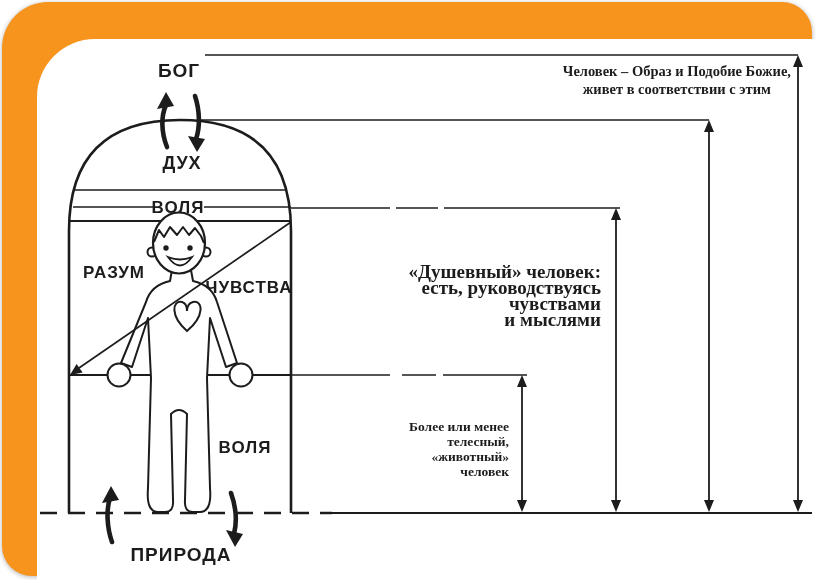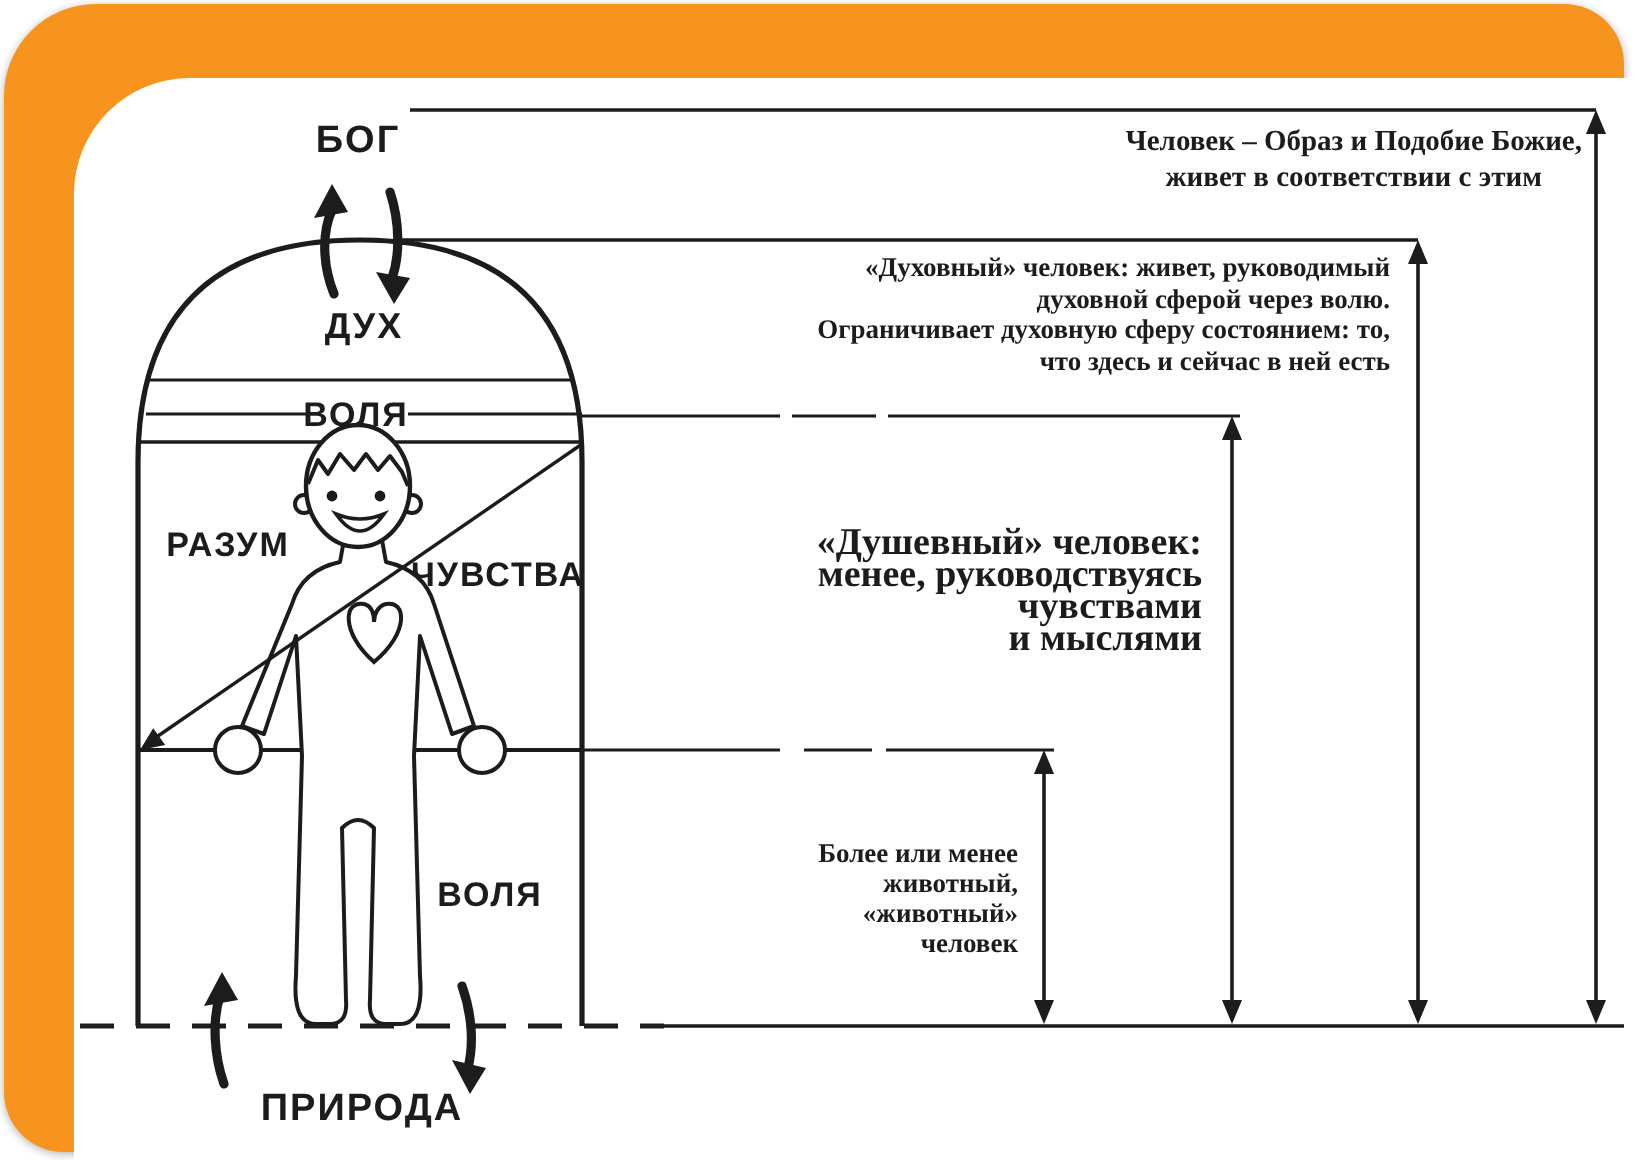--- a/index.html
+++ b/index.html
@@ -155,32 +155,26 @@
   <div class="lbl" id="lbl-will">ВОЛЯ</div>
   <div class="lbl" id="lbl-mind">РАЗУМ</div>
   <div class="lbl" id="lbl-feelings">ЧУВСТВА</div>
   <div class="lbl" id="lbl-body">ВОЛЯ</div>
   <div class="lbl" id="lbl-nature">ПРИРОДА</div>
 
   <div class="ann" id="ann-god-image">
     <div>Человек – Образ и Подобие Божие,</div>
     <div>живет в соответствии с этим</div>
   </div>
-  <div class="ann" id="ann-spiritual">
-    <div>«Духовный» человек: живет, руководимый</div>
-    <div>духовной сферой через волю.</div>
-    <div>Ограничивает духовную сферу состоянием: то,</div>
-    <div>что здесь и сейчас в ней есть</div>
-  </div>
   <div class="ann" id="ann-soulful">
     <div>«Душевный» человек:</div>
-    <div>менее, руководствуясь</div>
+    <div>есть, руководствуясь</div>
     <div>чувствами</div>
     <div>и мыслями</div>
   </div>
   <div class="ann" id="ann-bodily">
     <div>Более или менее</div>
-    <div>животный,</div>
+    <div>телесный,</div>
     <div>«животный»</div>
     <div>человек</div>
   </div>
 
 </div>
 
 </body></html>

